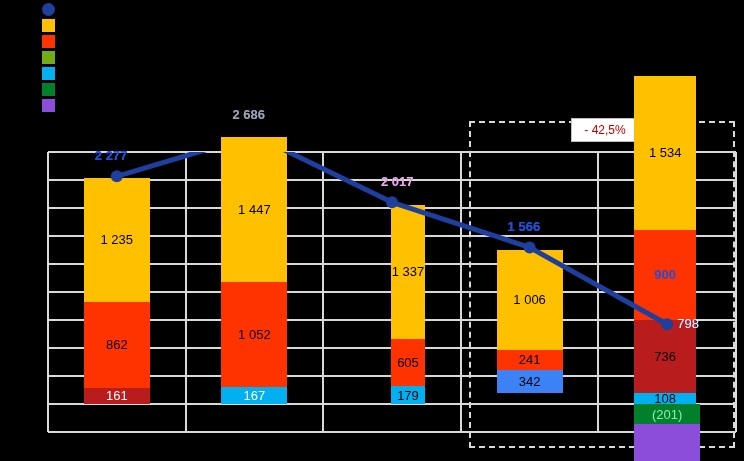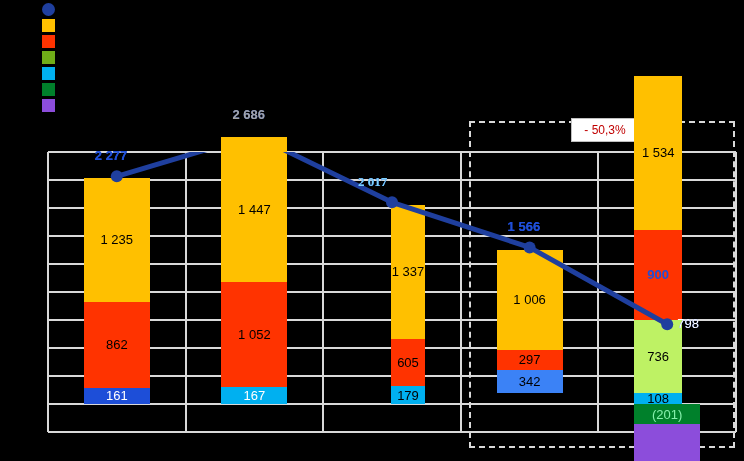--- a/index.html
+++ b/index.html
@@ -110,21 +110,21 @@
     </div>
     <div class="legend-row">
       <span class="legend-swatch" style="background:#8c4ddb;"></span>
       <span class="legend-label"></span>
     </div>
   </div>
 
   <div id="dashed-region"></div>
 
   <div id="callout-box">
-    <span>- 50,3%</span>
+    <span>- 42,5%</span>
   </div>
 
   <div id="plot">
 
     <div id="gridlines">
         <div class="grid-line-h" style="top: -1px; background: rgb(217, 217, 217);"></div>
         <div class="grid-line-h" style="top: 27px; background: rgb(217, 217, 217);"></div>
         <div class="grid-line-h" style="top: 55px; background: rgb(217, 217, 217);"></div>
         <div class="grid-line-h" style="top: 83px; background: rgb(217, 217, 217);"></div>
         <div class="grid-line-h" style="top: 111px; background: rgb(217, 217, 217);"></div>
@@ -143,21 +143,21 @@
       </div>
 
     <div id="bars">
         <div class="bar-stack" style="left: 35.8px; width: 66px; bottom: 28px; height: 225.8px;">
           <div class="seg" style="height: 123.5px; background: rgb(255, 192, 0);">
             <span class="seg-label" style="color: rgb(0, 0, 0);">1 235</span>
           </div>
           <div class="seg" style="height: 86.2px; background: rgb(255, 51, 0);">
             <span class="seg-label" style="color: rgb(0, 0, 0);">862</span>
           </div>
-          <div class="seg" style="height: 16.1px; background: #1d4ed8;">
+          <div class="seg" style="height: 16.1px; background: #b91c1c;">
             <span class="seg-label" style="color: rgb(255, 255, 255);">161</span>
           </div>
         </div>
         <div class="bar-stack" style="left: 173.4px; width: 66px; bottom: 28px; height: 266.6px;">
           <div class="seg" style="height: 144.7px; background: rgb(255, 192, 0);">
             <span class="seg-label" style="color: rgb(0, 0, 0);">1 447</span>
           </div>
           <div class="seg" style="height: 105.2px; background: rgb(255, 51, 0);">
             <span class="seg-label" style="color: rgb(0, 0, 0);">1 052</span>
           </div>
@@ -174,34 +174,34 @@
           </div>
           <div class="seg" style="height: 17.9px; background: rgb(0, 176, 240);">
             <span class="seg-label" style="color: rgb(0, 0, 0);">179</span>
           </div>
         </div>
         <div class="bar-stack" style="left: 448.6px; width: 66px; bottom: 28px; height: 154.5px;">
           <div class="seg" style="height: 100.6px; background: rgb(255, 192, 0);">
             <span class="seg-label" style="color: rgb(0, 0, 0);">1 006</span>
           </div>
           <div class="seg" style="height: 19.7px; background: rgb(255, 51, 0);">
-            <span class="seg-label" style="color: rgb(0, 0, 0);">297</span>
+            <span class="seg-label" style="color: rgb(0, 0, 0);">241</span>
           </div>
           <div class="seg" style="height: 23px; background: #3b82f6;">
             <span class="seg-label" style="color: rgb(0, 0, 0);">342</span>
           </div>
         </div>
-        <div class="bar-stack" style="left: 586.2px; width: 48px; bottom: 28px; height: 327.8px;">
+        <div class="bar-stack" style="left: 586.2px; width: 62px; bottom: 28px; height: 327.8px;">
           <div class="seg" style="height: 153.4px; background: rgb(255, 192, 0);">
             <span class="seg-label" style="color: rgb(0, 0, 0);">1 534</span>
           </div>
           <div class="seg" style="height: 90px; background: rgb(255, 51, 0);">
             <span class="seg-label" style="color: rgb(31, 79, 216); font-weight: bold;">900</span>
           </div>
-          <div class="seg" style="height: 73.6px; background: #bef264; justify-content: center;">
+          <div class="seg" style="height: 73.6px; background: #b91c1c; justify-content: center;">
             <span class="seg-label" style="color: rgb(0, 0, 0);">736</span>
           </div>
           <div class="seg" style="height: 10.8px; background: rgb(0, 176, 240);">
             <span class="seg-label" style="color: rgb(0, 0, 0);">108</span>
           </div>
         </div>
         <div class="bar-stack" style="left: 586.2px; width: 66px; top: 252px; bottom: auto; height: 227.6px;">
           <div class="seg" style="height: 20.1px; background: rgb(0, 128, 43);">
             <span class="seg-label" style="color: #86efac;">(201)</span>
           </div>
@@ -214,19 +214,19 @@
         <circle cx="68.8" cy="24.299999999999983" r="6" fill="#1f3f9e"></circle>
         <circle cx="206.39999999999998" cy="-16.600000000000023" r="6" fill="#1f3f9e"></circle>
         <circle cx="344" cy="50.29999999999998" r="6" fill="#1f3f9e"></circle>
         <circle cx="481.59999999999997" cy="95.39999999999998" r="6" fill="#1f3f9e"></circle>
         <circle cx="619.1999999999999" cy="172.2" r="6" fill="#1f3f9e"></circle>
       </svg>
 
     <div id="line-labels">
         <div class="line-label" style="color: rgb(31, 79, 216); left: 46.8px; top: -3.7px;">2 277</div>
         <div class="line-label" style="color: #a3a3a3; left: 184.4px; top: -44.6px;">2 686</div>
-        <div class="line-label" style="color: #7dd3fc; left: 310px; top: 22.3px; font-family: Liberation Serif, serif;">2 017</div>
+        <div class="line-label" style="color: #f9a8d4; left: 333px; top: 22.3px;">2 017</div>
         <div class="line-label" style="color: rgb(31, 79, 216); left: 459.6px; top: 67.4px;">1 566</div>
         <div class="line-label" style="color: rgb(255, 255, 255); font-weight: normal; left: 629.2px; top: 164.2px;">798</div>
       </div>
   </div>
 
 </div>
 
 </body></html>

